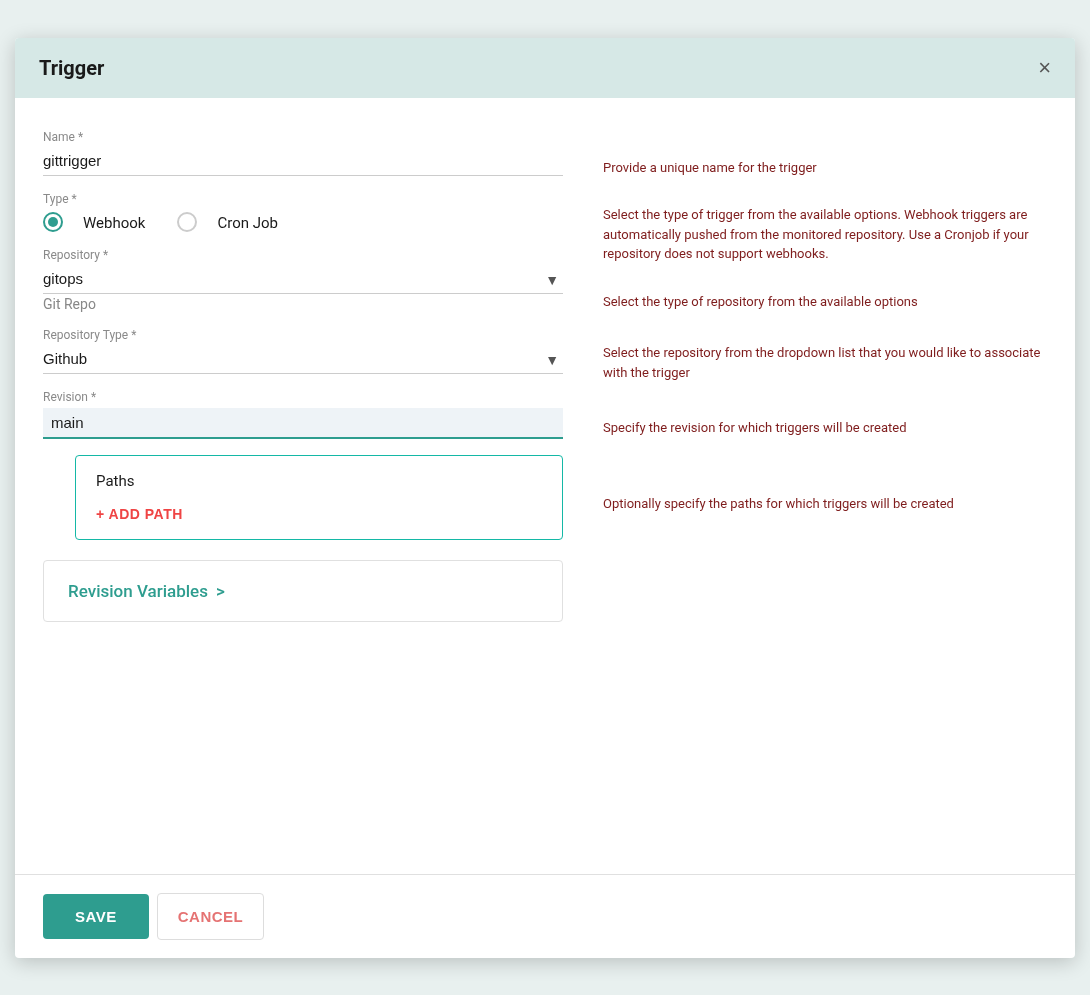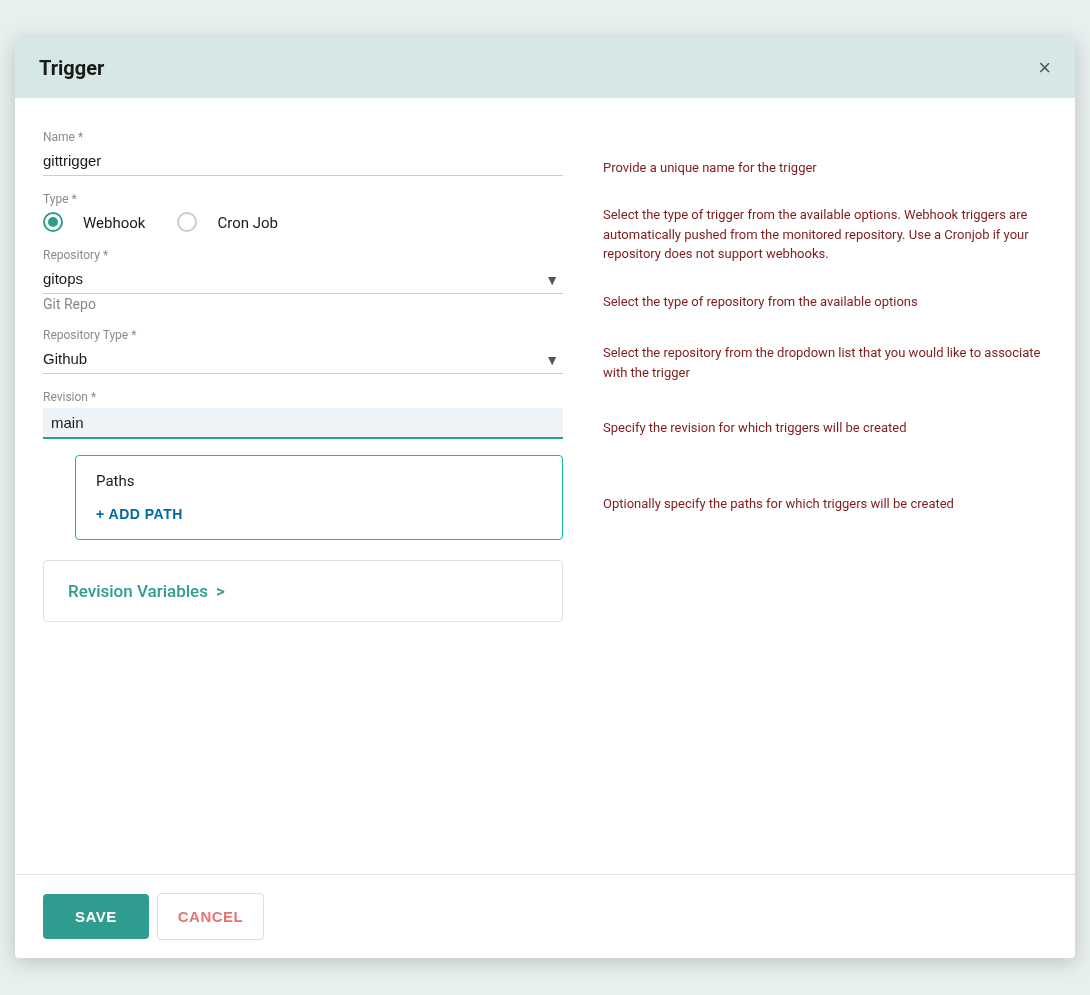--- a/index.html
+++ b/index.html
@@ -162,21 +162,21 @@
       margin-bottom: 20px;
       margin-left: 32px;
     }
     .paths-title {
       font-size: 15px;
       color: #1a1a1a;
       margin-bottom: 14px;
       font-weight: 400;
     }
     .add-path-btn {
-      color: #0369a1;
+      color: #ef4444;
       font-size: 14px;
       font-weight: 600;
       cursor: pointer;
       background: none;
       border: none;
       padding: 0;
       letter-spacing: 0.5px;
     }
     .trigger-variables-section {
       border: 1px solid #e0e0e0;

